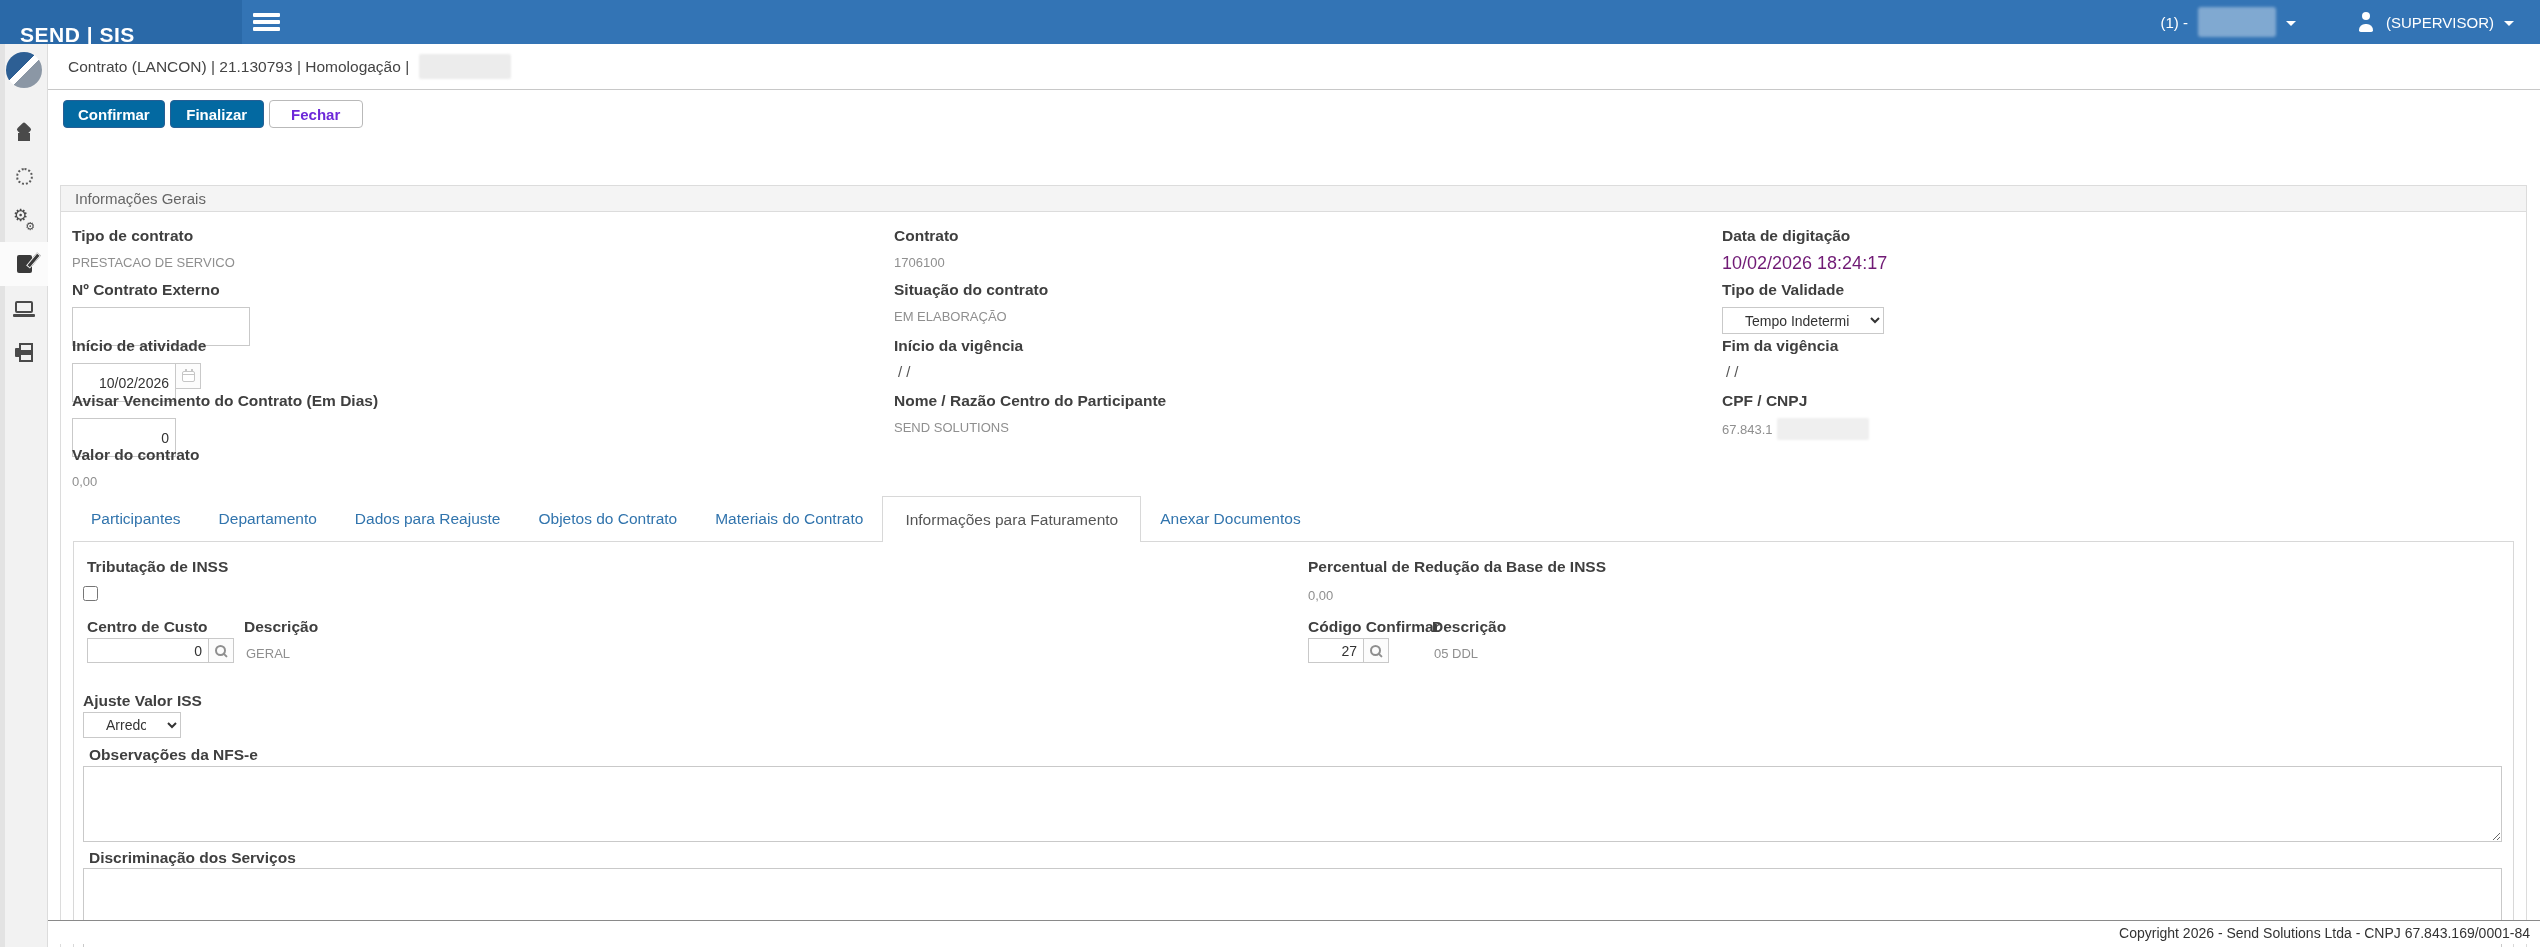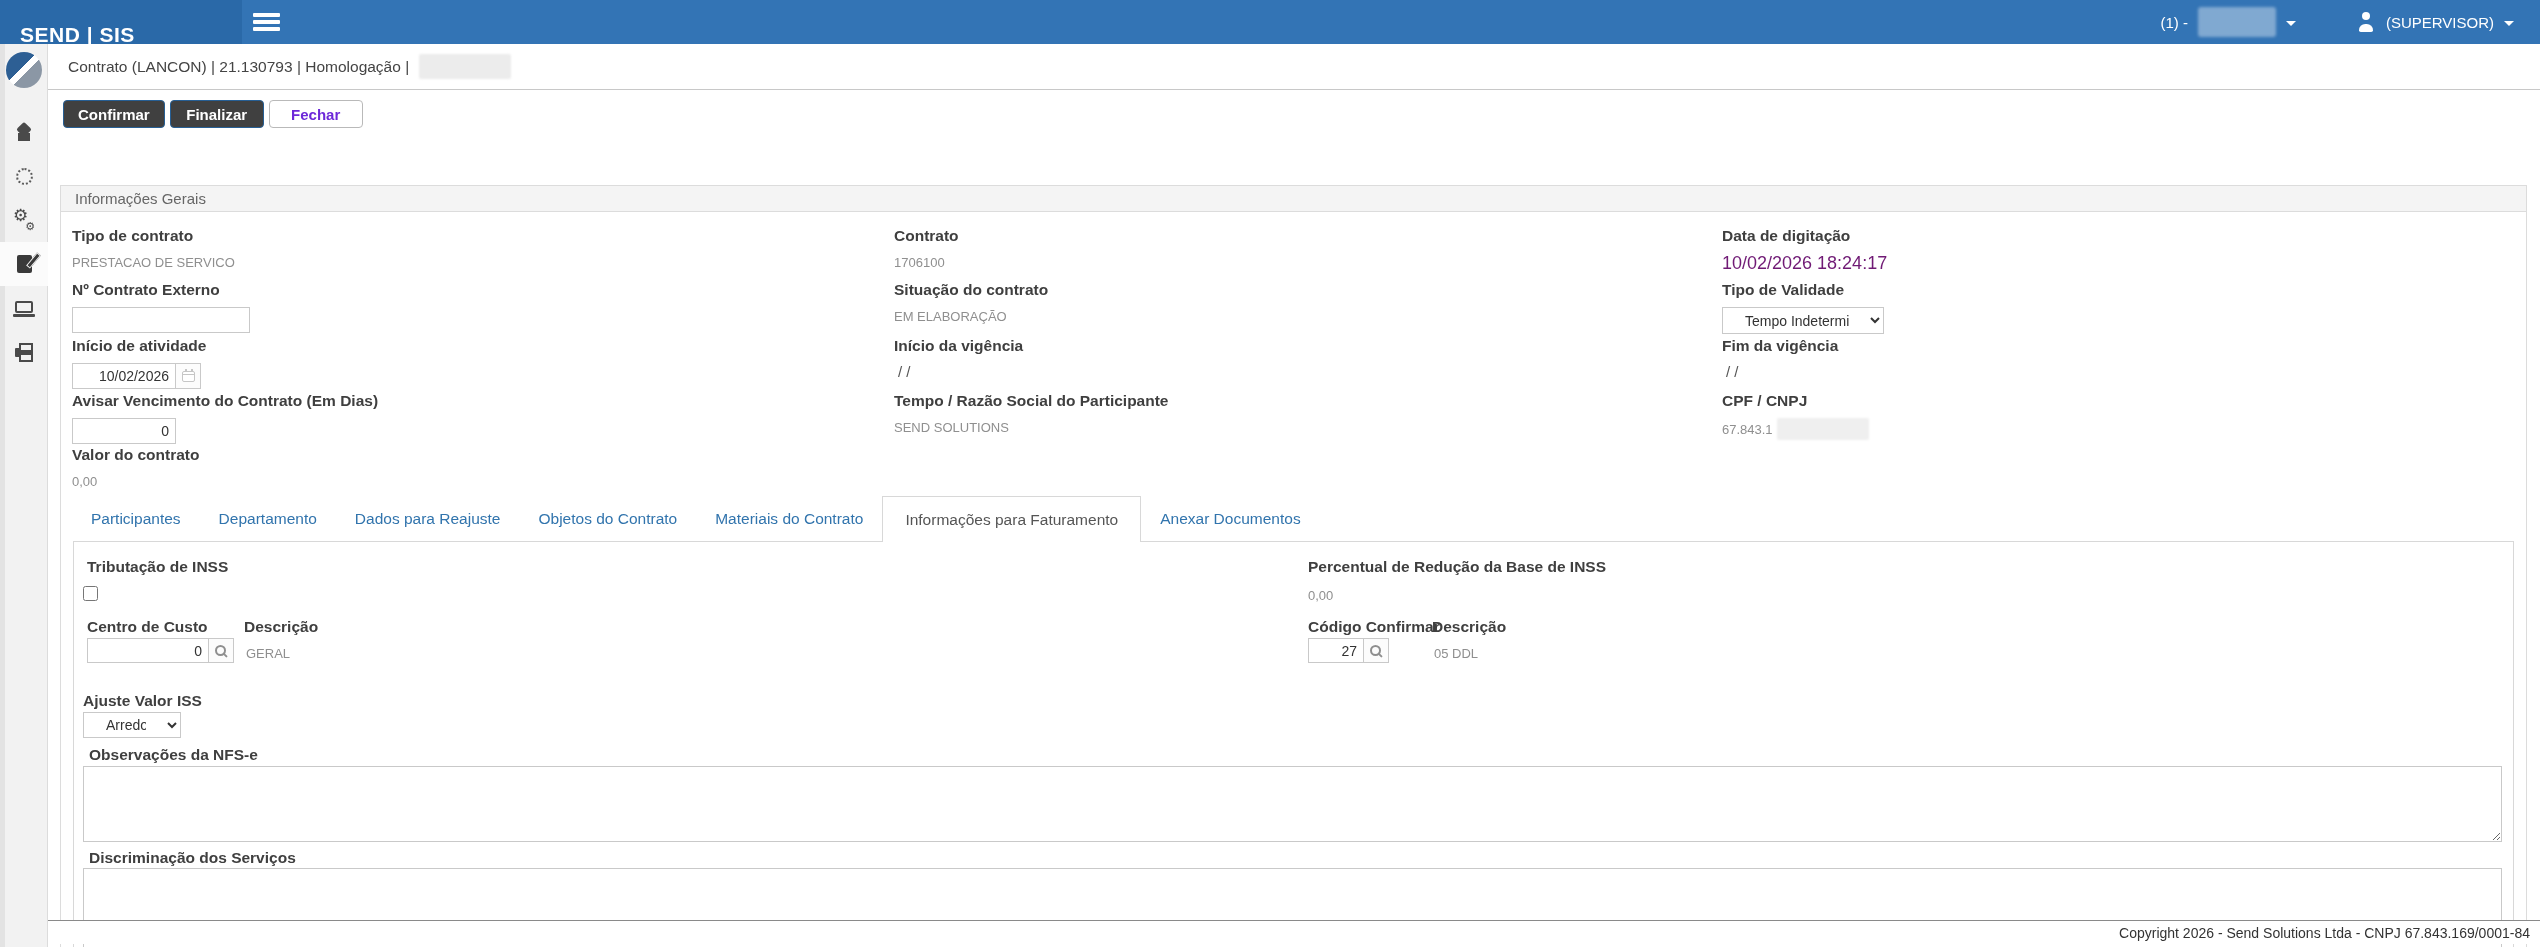--- a/index.html
+++ b/index.html
@@ -46,36 +46,36 @@
   .print-icon::after { content:""; position:absolute; bottom:-5px; left:4px; width:10px; height:5px; border:2px solid #4a4a4a; background:#f2f2f2; }
 
   
   .breadcrumb-bar { position:absolute; left:48px; top:44px; right:0; height:46px; background:#fff; border-bottom:1px solid #c8c8c8; display:flex; align-items:center; }
   .breadcrumb { margin-left:20px; font-size:15.5px; color:#444; white-space:nowrap; }
   .redact-breadcrumb { margin-left:10px; width:92px; height:25px; background:#ececec; border-radius:2px; filter:blur(1px); }
 
   
   .toolbar { position:absolute; left:63px; top:100px; display:flex; gap:5px; }
   .btn { height:28px; min-width:94px; padding:0 14px; border-radius:4px; font-family:"Liberation Sans",sans-serif; font-size:15px; font-weight:bold; cursor:pointer; }
-  .btn-primary { background:#404040; border:1px solid #275f94; color:#fff; }
+  .btn-primary { background:#0369a1; border:1px solid #275f94; color:#fff; }
   .btn-default { background:#fff; border:1px solid #b9b9b9; color:#6d28d9; }
 
   
   .panel { position:absolute; left:60px; top:137px; width:2467px; height:781px; border:1px solid #dcdcdc; background:#fff;margin-top:48px; }
   .panel-title { height:26px; background:#f4f4f4; border-bottom:1px solid #dcdcdc; line-height:26px; padding-left:14px; font-size:15px; color:#666; }
 
   .fg { position:absolute; }
   .flabel { display:block; font-size:15.5px; font-weight:bold; color:#3f3f3f; margin-bottom:8px; white-space:nowrap; }
   .fvalue { font-size:13px; color:#8f8f8f; white-space:nowrap; }
   .fvalue-dark { font-size:18px; color:#701a75; white-space:nowrap; }
   .fslash { font-size:15px; color:#555; padding-left:4px; }
   .cpf-row { display:flex; align-items:center; }
   .redact-cpf { width:92px; height:22px; background:#efefef; border-radius:2px; margin-left:4px; filter:blur(1px); }
 
-  .tin { height:26px; border:1px solid #c9c9c9; background:#fff; font-family:"Liberation Sans",sans-serif; font-size:14px; color:#333; padding:0 6px; outline:none; }
+  .tin { height:39px; border:1px solid #c9c9c9; background:#fff; font-family:"Liberation Sans",sans-serif; font-size:14px; color:#333; padding:0 6px; outline:none; }
   .num { text-align:right; }
   .igroup { display:flex; }
   .ibtn { width:26px; height:26px; border:1px solid #c9c9c9; background:#fcfcfc; margin-left:-1px; display:flex; align-items:center; justify-content:center; cursor:pointer; padding:0; }
   .sel { height:27px; border:1px solid #c9c9c9; background:#fff; font-family:"Liberation Sans",sans-serif; font-size:14px; color:#333; padding:0 18px; outline:none; }
 
   .calendar-icon { position:relative; width:13px; height:11px; border:1px solid #c6c6c6; border-radius:2px; background:#fff; }
   .calendar-icon::before { content:""; position:absolute; top:2px; left:0; right:0; height:1px; background:#c6c6c6; }
   .calendar-icon::after { content:""; position:absolute; top:-3px; left:2px; width:2px; height:3px; background:#c6c6c6; box-shadow:6px 0 0 #c6c6c6; }
   .search-icon { position:relative; width:14px; height:14px; display:inline-block; }
   .search-icon::before { content:""; position:absolute; top:1px; left:1px; width:7px; height:7px; border:2px solid #8f8f8f; border-radius:50%; }
@@ -191,21 +191,21 @@
     </div>
     <div class="fg" style="left:833px;top:95px">
       <span class="flabel">Situação do contrato</span>
       <span class="fvalue">EM ELABORAÇÃO</span>
     </div>
     <div class="fg" style="left:833px;top:151px">
       <span class="flabel">Início da vigência</span>
       <span class="fslash">/ /</span>
     </div>
     <div class="fg" style="left:833px;top:206px">
-      <span class="flabel">Tempo / Razão Social do Participante</span>
+      <span class="flabel">Nome / Razão Centro do Participante</span>
       <span class="fvalue">SEND SOLUTIONS</span>
     </div>
 
     <div class="fg" style="left:1661px;top:41px">
       <span class="flabel">Data de digitação</span>
       <span class="fvalue-dark">10/02/2026 18:24:17</span>
     </div>
     <div class="fg" style="left:1661px;top:95px">
       <span class="flabel">Tipo de Validade</span>
       <select class="sel" style="width:162px">

